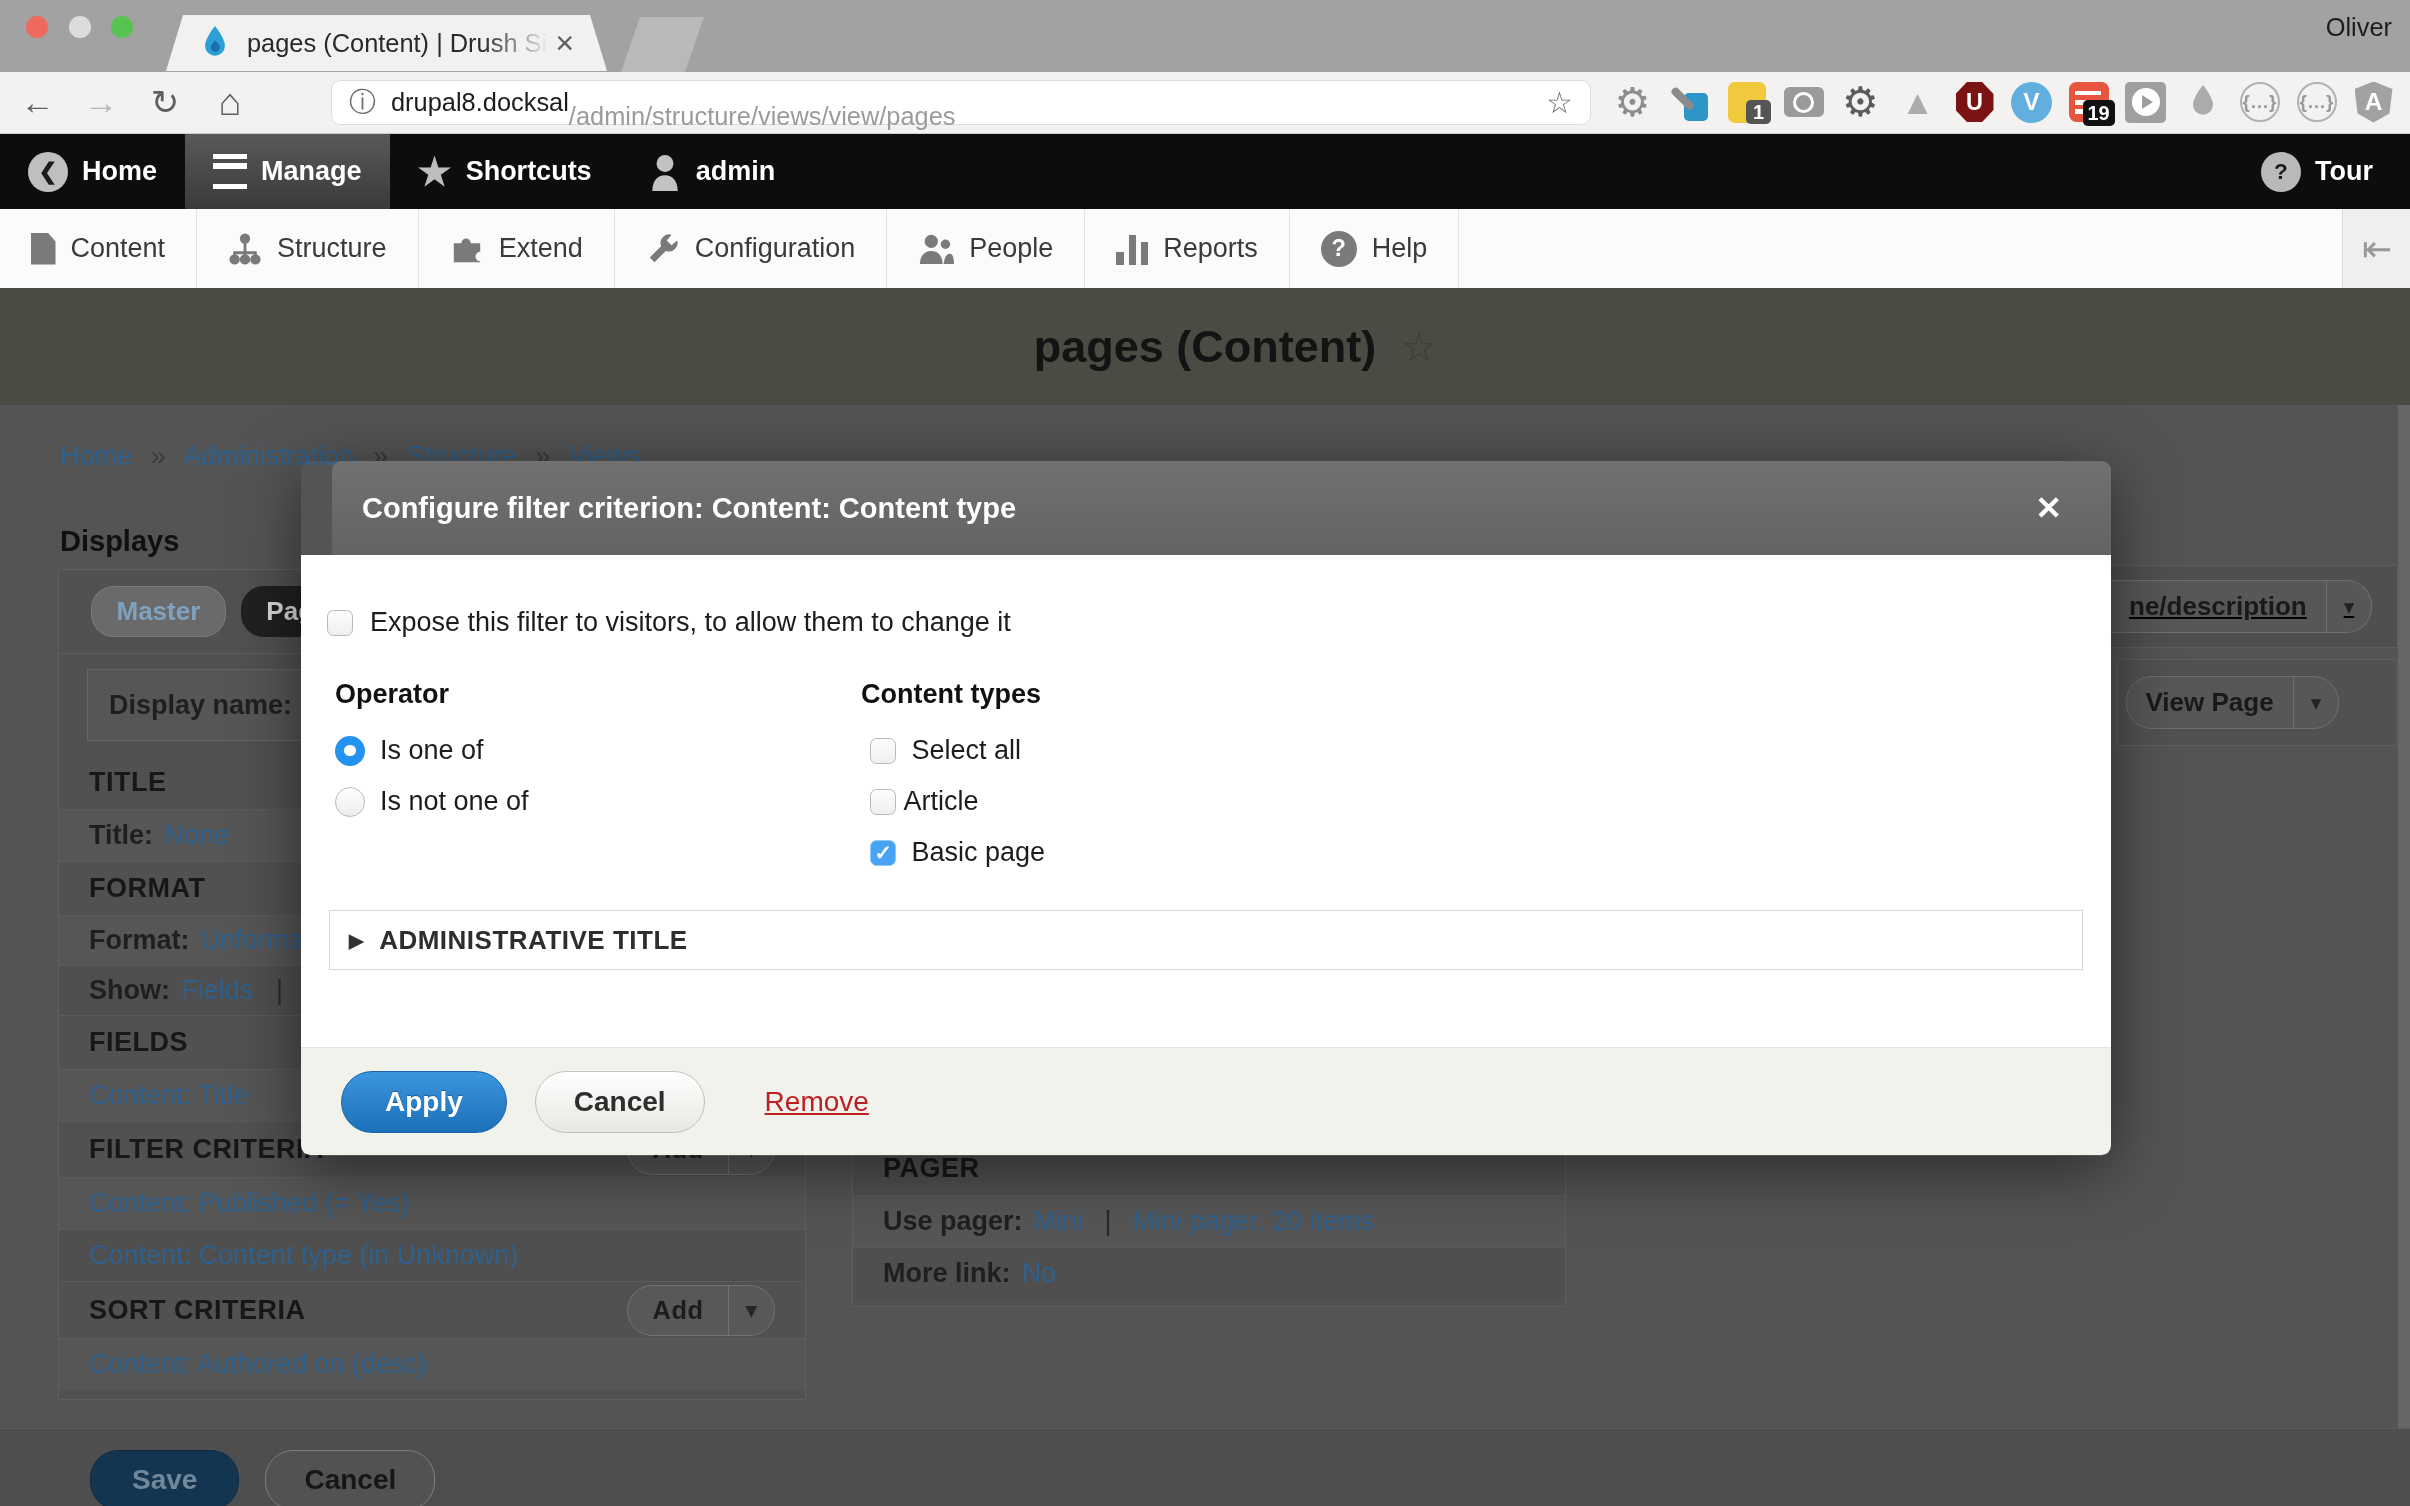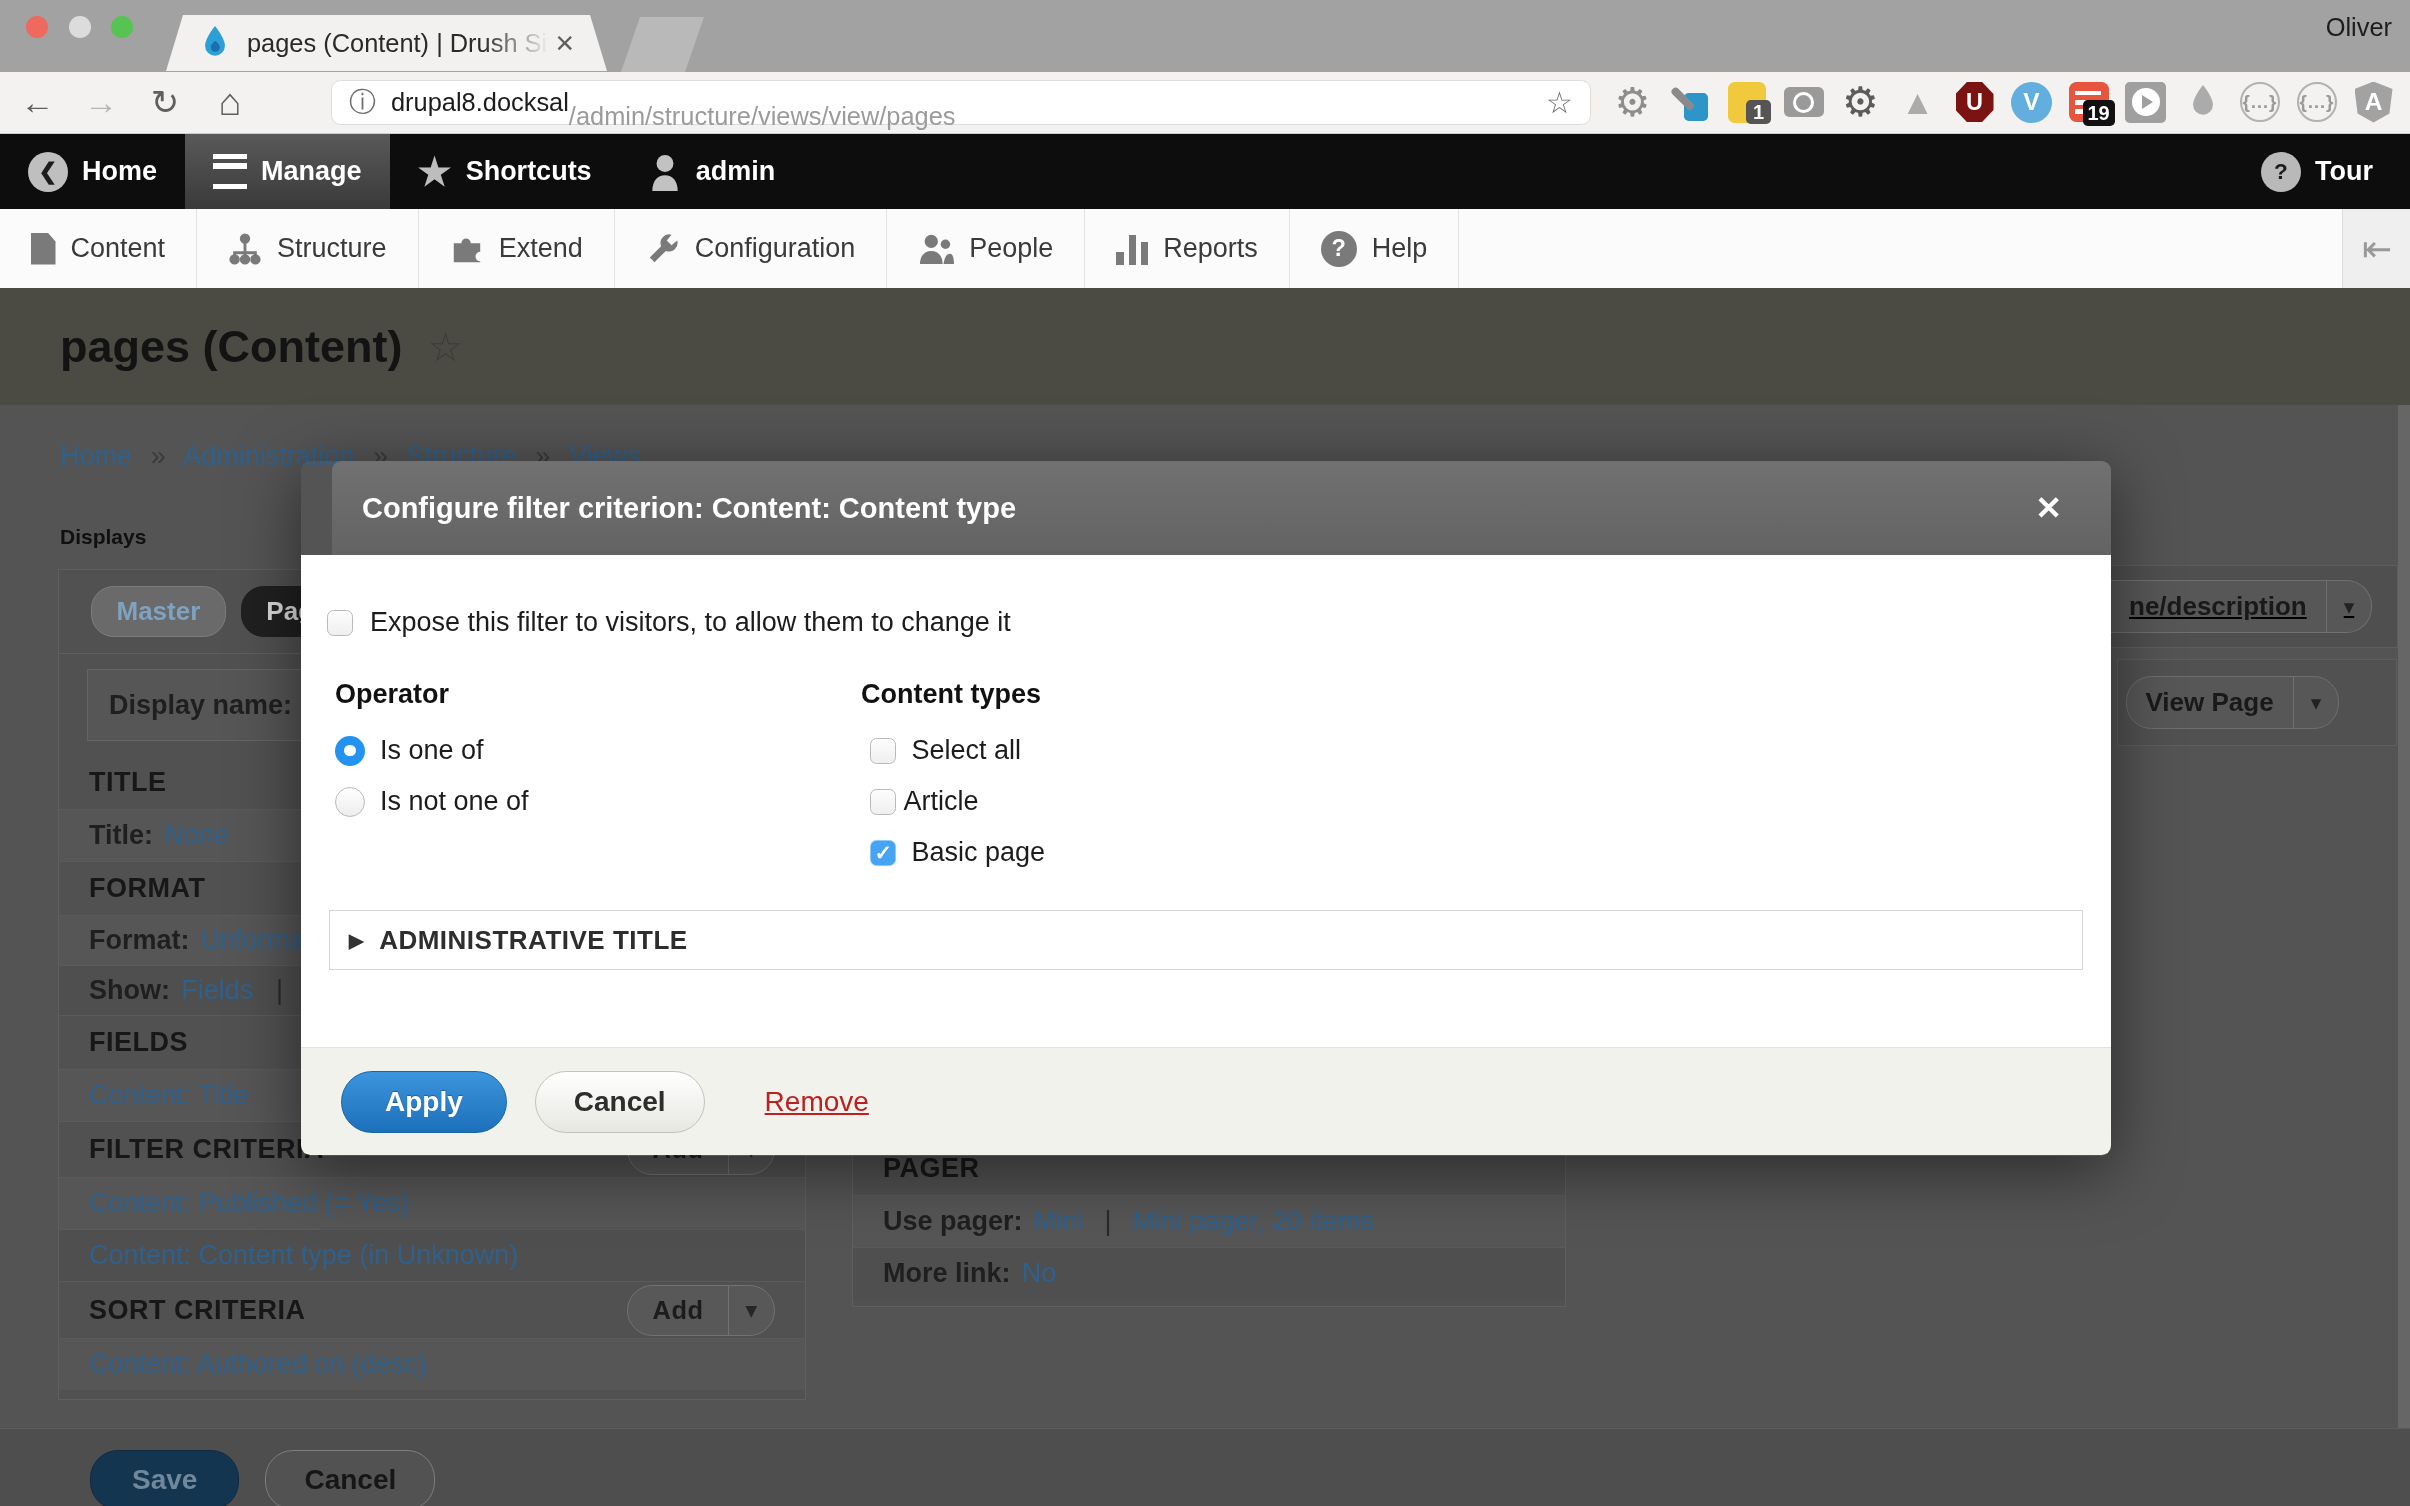--- a/index.html
+++ b/index.html
@@ -31,27 +31,27 @@
   .burger{width:34px;height:24.5px;border-top:5.6px solid #fff;border-bottom:5.6px solid #fff;position:relative;}
   .burger:after{content:"";position:absolute;left:0;top:3.8px;width:100%;height:5.6px;background:#fff;}
   
   .adminbar{position:absolute;left:0;top:209px;width:2411px;height:79px;background:#fbfbfb;display:flex;align-items:stretch;}
   .amitem{display:flex;align-items:center;gap:15px;padding:0 31px;border-right:1.9px solid #e3e3e3;font-size:27px;color:#3a3a3a;}
   .amcollapse{margin-left:auto;width:68px;background:#efefef;border-left:1.9px solid #dddddd;display:flex;align-items:center;justify-content:center;color:#999;font-size:36px;}
   .bars{display:flex;align-items:flex-end;gap:4.7px;height:32px;}
   .bars i{display:block;width:7.5px;background:#7a7a7a;}
   .qcircle{width:36px;height:36px;border-radius:50%;background:#7a7a7a;color:#fff;display:flex;align-items:center;justify-content:center;font-size:23.5px;font-weight:bold;}
   
-  .pagehead{position:absolute;left:0;top:288px;width:2411px;height:117px;background:#4b4b43;display:flex;align-items:center;gap:25px;padding-left:60px;box-sizing:border-box;}
+  .pagehead{position:absolute;left:0;top:288px;width:2411px;height:117px;background:#4b4b43;display:flex;align-items:center;gap:25px;padding-left:60px;box-sizing:border-box;justify-content:center;}
   .pagetitle{font-size:45px;font-weight:bold;color:#131313;}
   .favstar{font-size:40px;color:#3c3c38;}
   .breadcrumb{position:absolute;left:60px;top:441px;font-size:27px;color:#343434;}
   .bclink{color:#2e618d;}
   .bcsep{margin:0 11.3px;color:#3a3a3a;}
-  .dimheading{position:absolute;left:60px;top:525px;font-size:21px;font-weight:bold;color:#101010;}
+  .dimheading{position:absolute;left:60px;top:525px;font-size:29px;font-weight:bold;color:#101010;}
   .leftbox{position:absolute;left:58px;top:569px;width:748px;height:831px;background:#515151;border:1.9px solid #5f5f5f;box-sizing:border-box;}
   .tabsrow{height:83px;border-bottom:1.9px solid #5f5f5f;display:flex;align-items:center;gap:15px;padding-left:32px;}
   .pill{border-radius:22.6px;padding:9.4px 24.5px;font-size:26px;font-weight:bold;}
   .pill-light{background:#6a6a6a;border:1.9px solid #7d7d7d;color:#7fa2c0;}
   .pill-dark{background:#202020;border:1.9px solid #202020;color:#dadada;}
   .dnbox{margin:15px 28px;border:1.9px solid #656565;background:#565656;height:70px;display:flex;align-items:center;padding-left:21px;font-size:27px;}
   .row{display:flex;align-items:center;padding:0 30px;font-size:27px;border-top:1.9px solid #5b5b5b;}
   .rowhead{height:53px;font-weight:bold;color:#171717;letter-spacing:0.5px;}
   .rowlink{height:51px;background:#565656;color:#2e618d;}
   .rowalt{background:#4f4f4f;}

